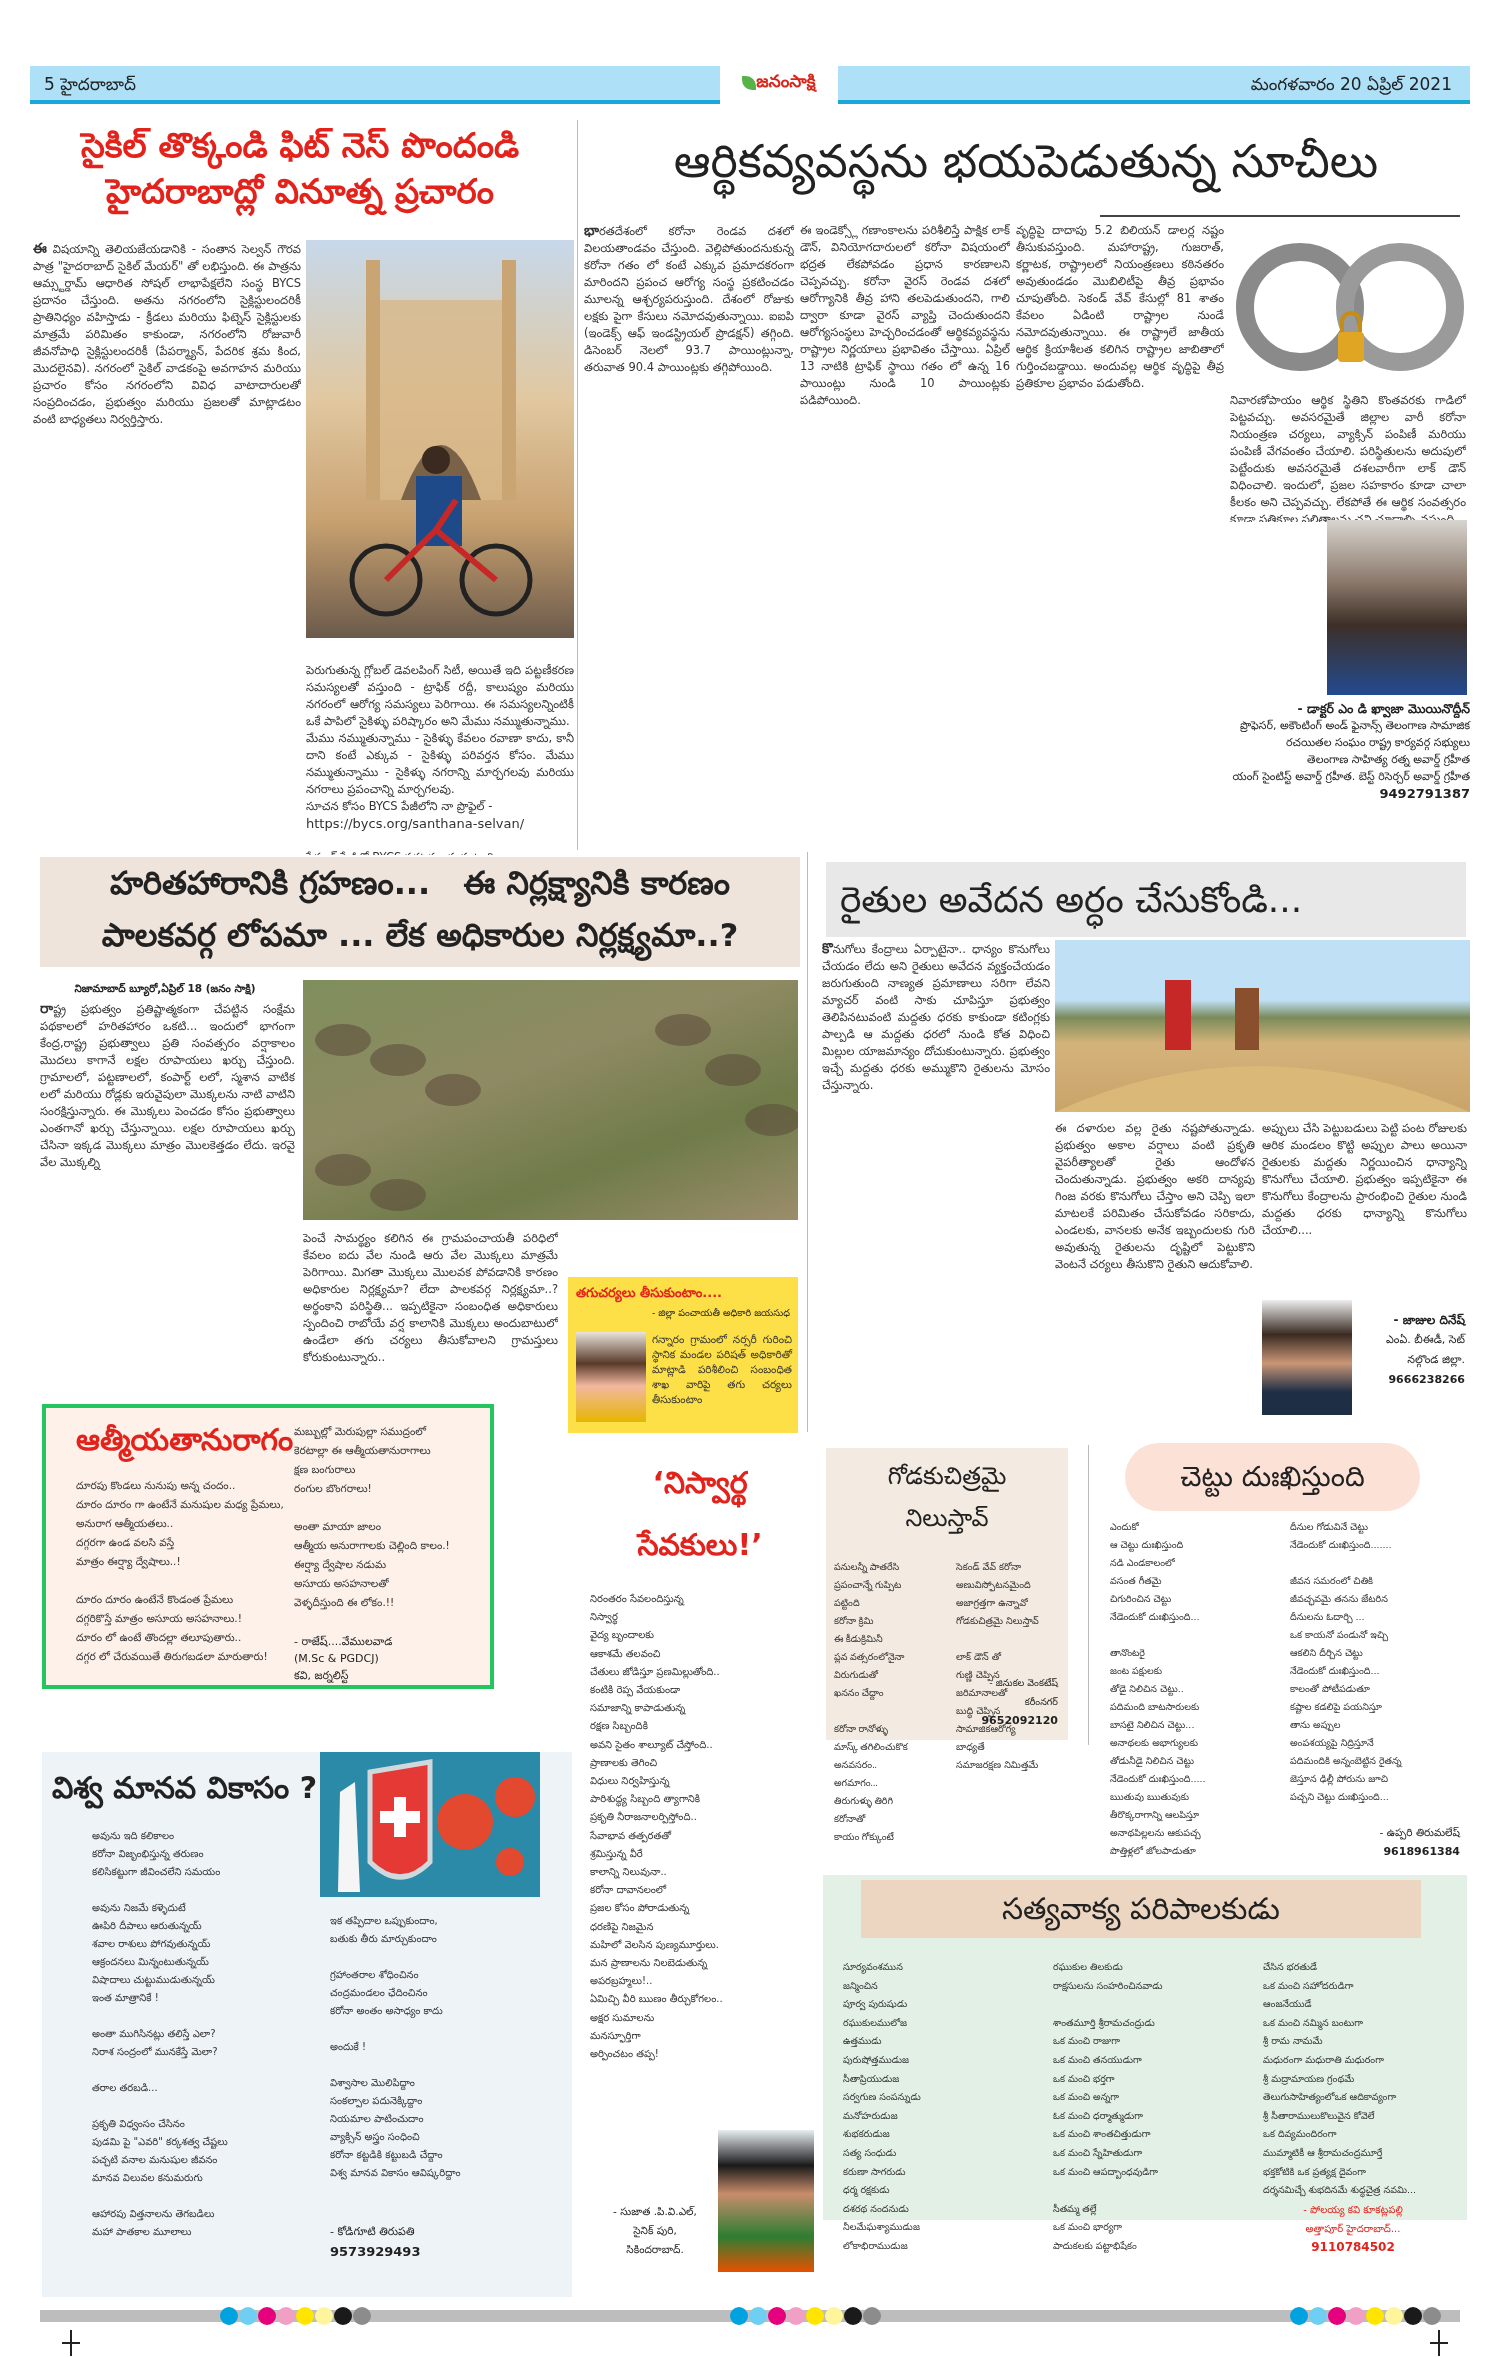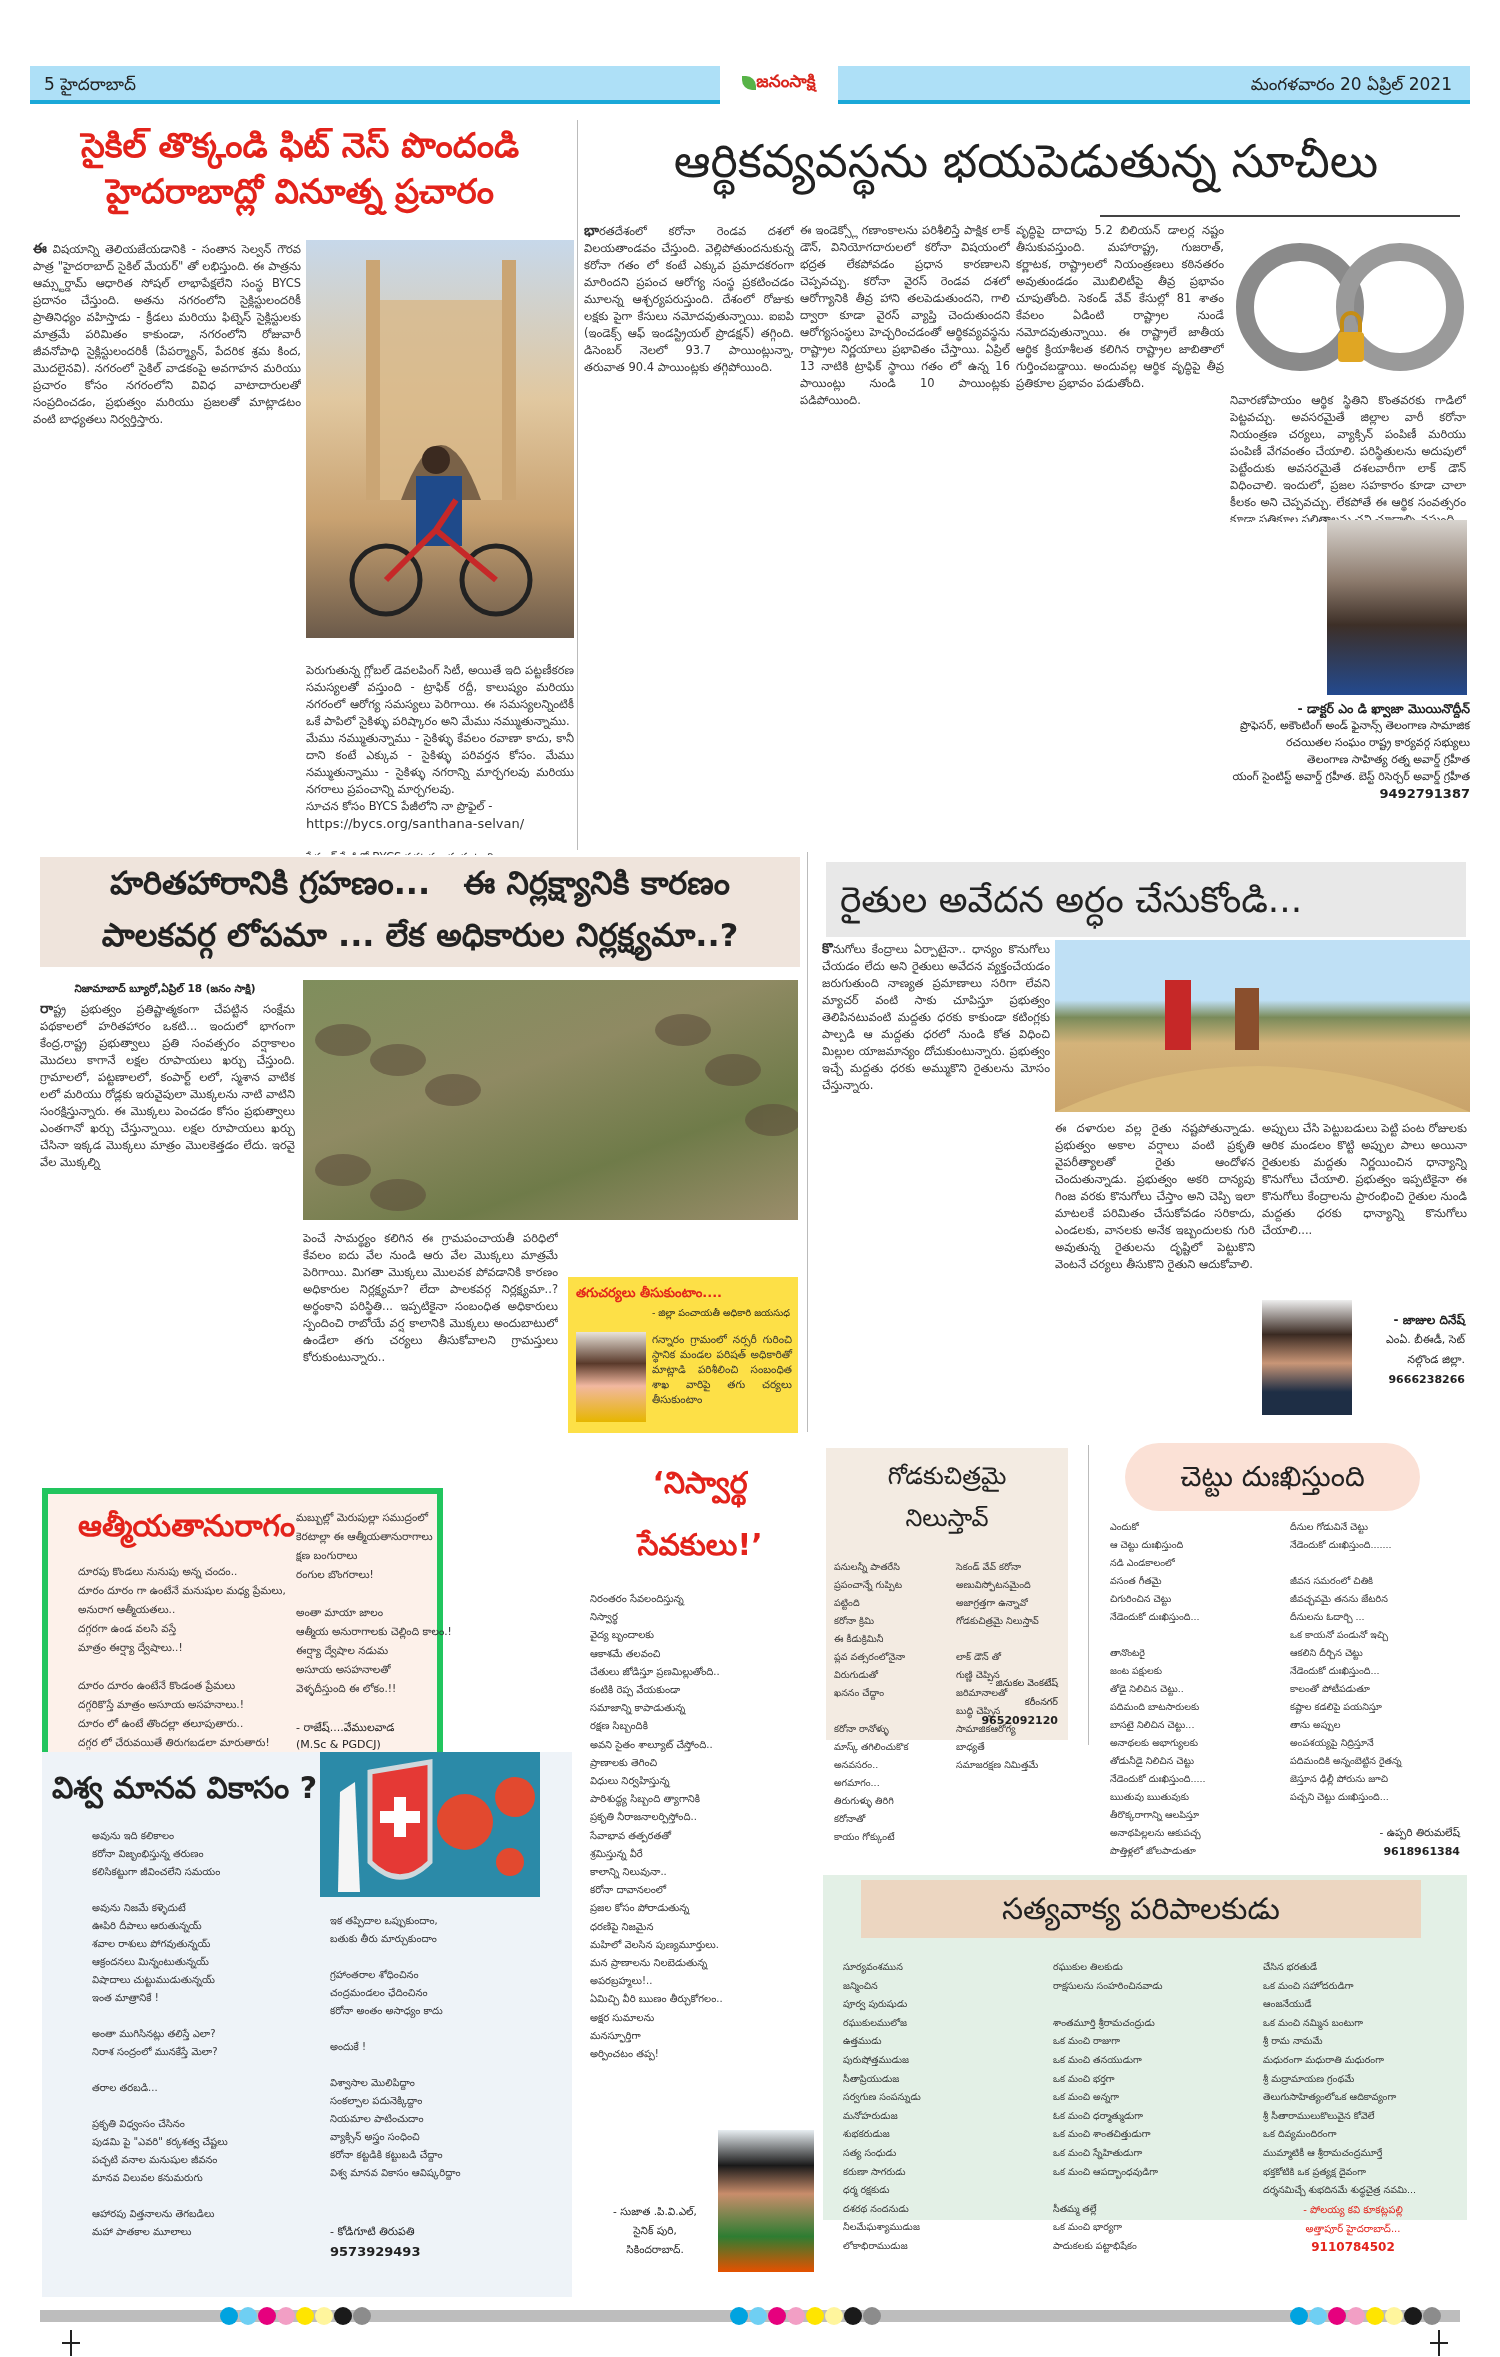--- a/index.html
+++ b/index.html
@@ -149,21 +149,21 @@
   <span>అప్పులు చేసి పెట్టుబడులు పెట్టి పంట రోజులకు ఆరిక మండలం కొట్టి అప్పుల పాలు అయినా రైతులకు మద్దతు నిర్ణయించిన ధాన్యాన్ని కొనుగోలు చేయాలి. ప్రభుత్వం ఇప్పటికైనా ఈ కొనుగోలు కేంద్రాలను ప్రారంభించి రైతుల నుండి మద్దతు ధరకు ధాన్యాన్ని కొనుగోలు చేయాలి....</span>
 </div>
 <div class="abs photo" style="left:1262px; top:1300px; width:90px; height:115px; background:linear-gradient(180deg,#eee 0%,#3a2a22 30%,#c99677 55%,#1e2e45 80%);"></div>
 <div class="abs" style="left:1355px; top:1310px; width:110px; text-align:right; font-size:11px; line-height:20px;">
   <div style="font-weight:bold; font-size:12px;">- జాజుల దినేష్</div>
   <div>ఎంఏ. బీఈడీ, సెట్</div>
   <div>నల్గొండ జిల్లా.</div>
   <div style="font-weight:bold;">9666238266</div>
 </div>
 
-<div class="abs" style="left:42px; top:1488px; width:401px; height:285px; background:#fdf1ea; border:6px solid #22c55e;">
+<div class="abs" style="left:42px; top:1404px; width:452px; height:285px; background:#fdf1ea; border:4px solid #22c55e;">
   <div style="position:absolute; left:30px; top:14px; color:#e3231b; font-weight:bold; font-size:30px;">ఆత్మీయతానురాగం</div>
   <div class="poem" style="position:absolute; left:30px; top:68px; width:210px; font-size:10.5px; line-height:19px;">దూరపు కొండలు నునుపు అన్న చందం..
 దూరం దూరం గా ఉంటేనే మనుషుల మధ్య ప్రేమలు,
 అనురాగ ఆత్మీయతలు..
 దగ్గరగా ఉండ వలసి వస్తే
 మాత్రం ఈర్ష్యా ద్వేషాలు..!
 
 దూరం దూరం ఉంటేనే కొండంత ప్రేమలు
 దగ్గరికొస్తే మాత్రం అసూయ అసహనాలు.!
 దూరం లో ఉంటే తొందల్లా తలూపుతారు..
@@ -275,21 +275,21 @@
     <div>- సుజాత .పి.వి.ఎల్,</div>
     <div>సైనిక్ పురి,</div>
     <div>సికిందరాబాద్.</div>
   </div>
   <div class="photo" style="position:absolute; left:138px; top:680px; width:96px; height:142px; background:linear-gradient(180deg,#e8eef2 0%,#1a1a1a 25%,#c98d6b 45%,#2e7d32 75%,#e65100 100%);"></div>
 </div>
 
 <div class="abs" style="left:826px; top:1448px; width:242px; height:292px; background:#f3ebe2;">
   <div style="font-size:24px; text-align:center; margin-top:14px; color:#222;">గోడకుచిత్రమై</div>
   <div style="font-size:24px; text-align:center; margin-top:8px; color:#222;">నిలుస్తావ్</div>
-  <div class="poem" style="position:absolute; left:8px; top:110px; width:110px; font-size:9.5px; line-height:18px;">పనులన్నీ పాతరేసి
+  <div class="poem" style="position:absolute; left:8px; top:110px; width:110px; font-size:9.5px; line-height:18px;font-family:Liberation Serif, serif;">పనులన్నీ పాతరేసి
 ప్రపంచాన్నే గుప్పిట
 పట్టింది
 కరోనా క్రిమి
 ఈ కీడుక్రిమినీ
 ప్లవ వత్సరంలోనైనా
 విరుగుడుతో
 ఖననం చేద్దాం
 
 కరోనా రానోళ్ళు
 మాస్క్ తగిలించుకొక

